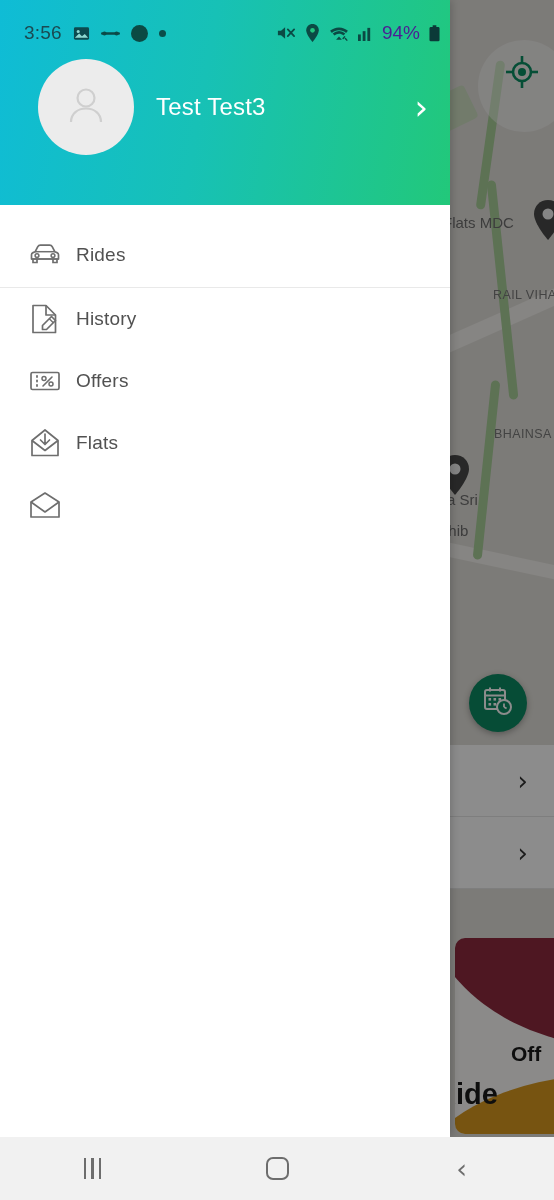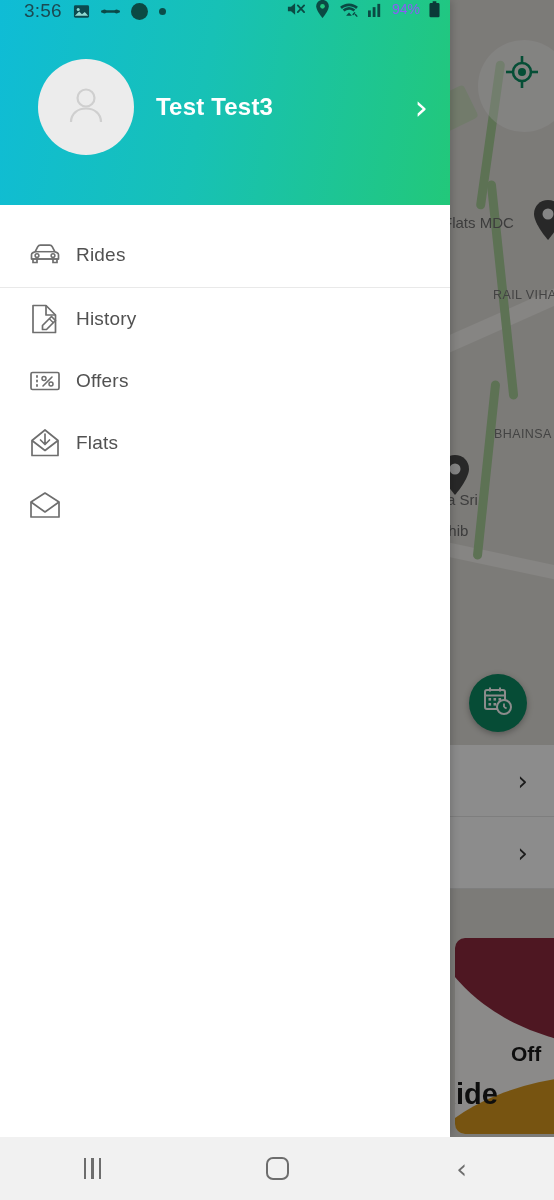--- a/index.html
+++ b/index.html
@@ -113,32 +113,32 @@
   }
   
   #map-scrim{
     position:absolute; inset:0;
     background:rgba(0,0,0,0.45);
   }
 
   
   #status-bar{
     position:absolute; top:0; left:0; width:458px; height:44px;
-    display:flex; align-items:flex-start;
+    display:flex; align-items:flex-end;
     padding:0 18px 0 24px;
     z-index:40;
     color:#ffffff;
   }
   #status-left{ display:flex; align-items:center; gap:11px; }
   #status-right{ margin-left:auto; display:flex; align-items:center; gap:9px; }
   .sb-time{ font-size:19px; letter-spacing:0.2px; color:#1b4a52; }
   .sb-ico{ display:flex; align-items:center; }
   .sb-dot{ width:7px;height:7px;border-radius:50%;background:#0b4d4a; }
   .sb-circle{ width:17px;height:17px;border-radius:50%;background:#0b4a44; }
-  .sb-batt-text{ font-size:14px; color:#8b5cf6; }
+  .sb-batt-text{ font-size:19px; color:#4c1d95; }
 
   
   #drawer{
     position:absolute; top:0; left:0;
     width:450px; height:1137px;
     background:#ffffff;
     z-index:30;
     box-shadow:2px 0 8px rgba(0,0,0,0.18);
     display:flex; flex-direction:column;
   }
@@ -151,21 +151,21 @@
   }
   #avatar{
     width:96px;height:96px;border-radius:50%;
     background:#ececec;
     display:flex;align-items:center;justify-content:center;
     flex:0 0 auto;
     margin-top:8px;
   }
   #header-text{ margin-left:22px; margin-top:8px; }
   #profile-name{
-    color:#ffffff; font-size:24px; font-weight:bold; letter-spacing:0.2px;
+    color:#ffffff; font-size:24px; font-weight:normal; letter-spacing:0.2px;
   }
   #profile-phone{
     color:#f2fbf8; font-size:19px; margin-top:6px; letter-spacing:0.2px;
   }
   #profile-chevron{
     margin-left:auto; margin-top:8px;
     color:#ffffff; font-size:34px; line-height:1;
     font-family:"DejaVu Sans", sans-serif;
   }
 

